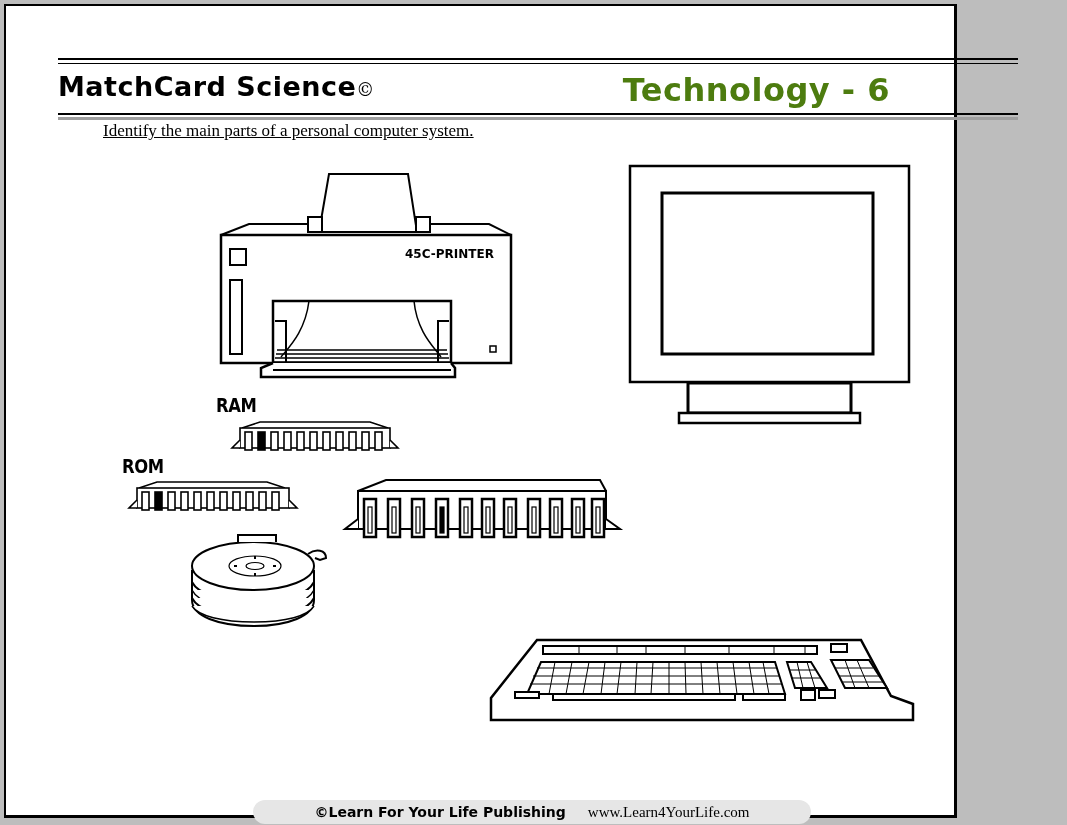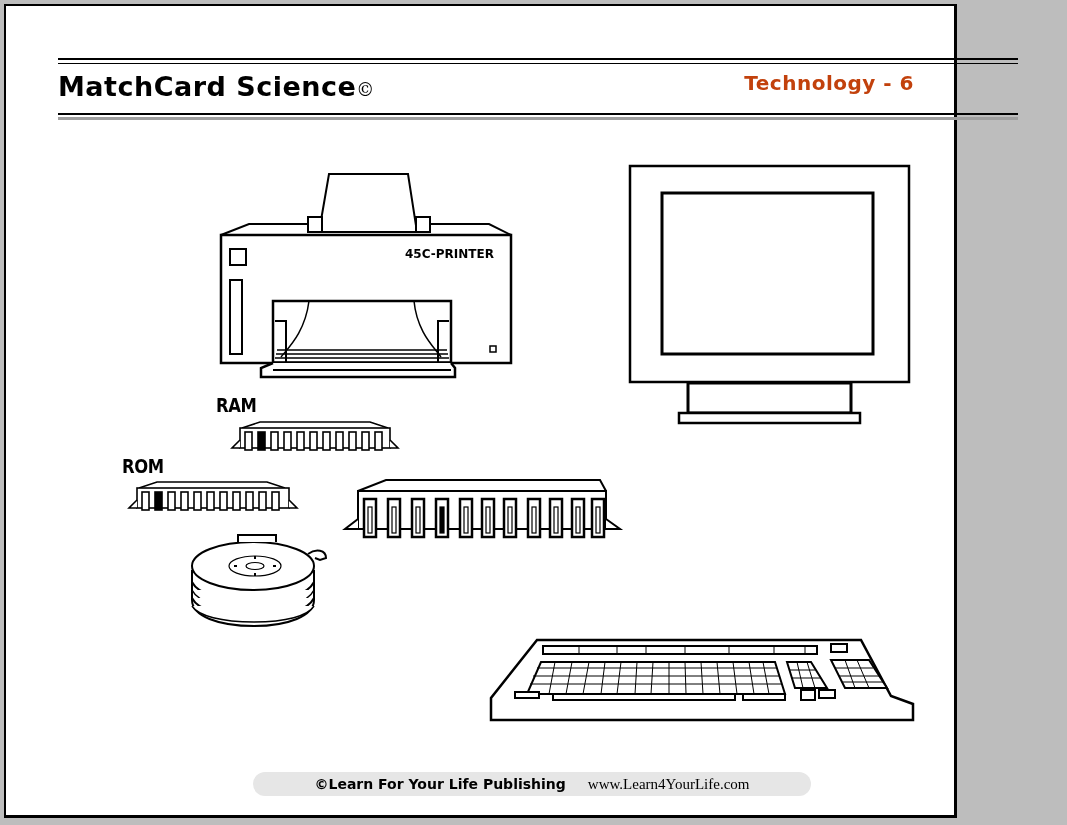--- a/index.html
+++ b/index.html
@@ -23,38 +23,38 @@
   .r3 { top: 107px; height: 2px; background: #000; }
   .r4 { top: 111px; height: 3px; background: #9e9e9e; }
 
   .title-left {
     position: absolute; left: 52px; top: 65px;
     font-family: "DejaVu Sans", sans-serif; font-weight: bold;
     font-size: 27px; letter-spacing: 0.5px; color: #000; white-space: nowrap;
   }
   .title-left .copy { font-size: 18px; font-weight: normal; font-family: "DejaVu Serif", serif; }
   .title-right {
-    position: absolute; right: 40px; top: 65px;
+    position: absolute; right: 64px; top: 65px;
     font-family: "DejaVu Sans", sans-serif; font-weight: bold;
-    font-size: 20px; letter-spacing: 0.5px; color: #c2410c; white-space: nowrap;
+    font-size: 32px; letter-spacing: 0.5px; color: #4d7c0f; white-space: nowrap;
   }
   .instruction {
     position: absolute; left: 97px; top: 115px;
     font-family: "Liberation Serif", serif; font-size: 17px;
     text-decoration: underline; color: #000; white-space: nowrap;
   }
   .art { position: absolute; }
   .art svg { display: block; }
   .label {
     position: absolute; font-family: "DejaVu Sans", sans-serif;
     font-weight: bold; font-size: 20px; color: #000;
     transform: scaleX(0.82); transform-origin: left top; letter-spacing: -0.5px;
   }
   .footer {
-    position: absolute; left: 253px; top: 772px;
+    position: absolute; left: 253px; top: 800px;
     width: 558px; height: 24px; border-radius: 12px;
     background: #e6e6e6;
     display: flex; align-items: center; justify-content: center; gap: 22px;
   }
   .footer .pub {
     font-family: "DejaVu Sans", sans-serif; font-weight: bold; font-size: 14px; color: #000;
   }
   .footer .url {
     font-family: "Liberation Serif", serif; font-size: 15px; color: #000;
   }
@@ -67,20 +67,21 @@
   <div class="rule r2"></div>
 
   <div class="title-left">
     <span>MatchCard  Science</span><span class="copy">©</span>
   </div>
   <div class="title-right">Technology  -  6</div>
 
   <div class="rule r3"></div>
   <div class="rule r4"></div>
 
+  <div class="instruction">Identify the main parts of  a personal computer system.</div>
 </div>
 
 <div class="art" style="left:219px; top:172px;">
   <svg width="296" height="208" viewBox="0 0 296 208" fill="none" stroke="#000" stroke-width="2">
 
     <path d="M100,60 L110,2 L189,2 L198,60 Z" fill="#fff"></path>
     <rect x="89" y="45" width="14" height="15" fill="#fff"></rect>
     <rect x="197" y="45" width="14" height="15" fill="#fff"></rect>
 
     <path d="M2,63 L30,52 L90,52 M210,52 L270,52 L292,63"></path>

